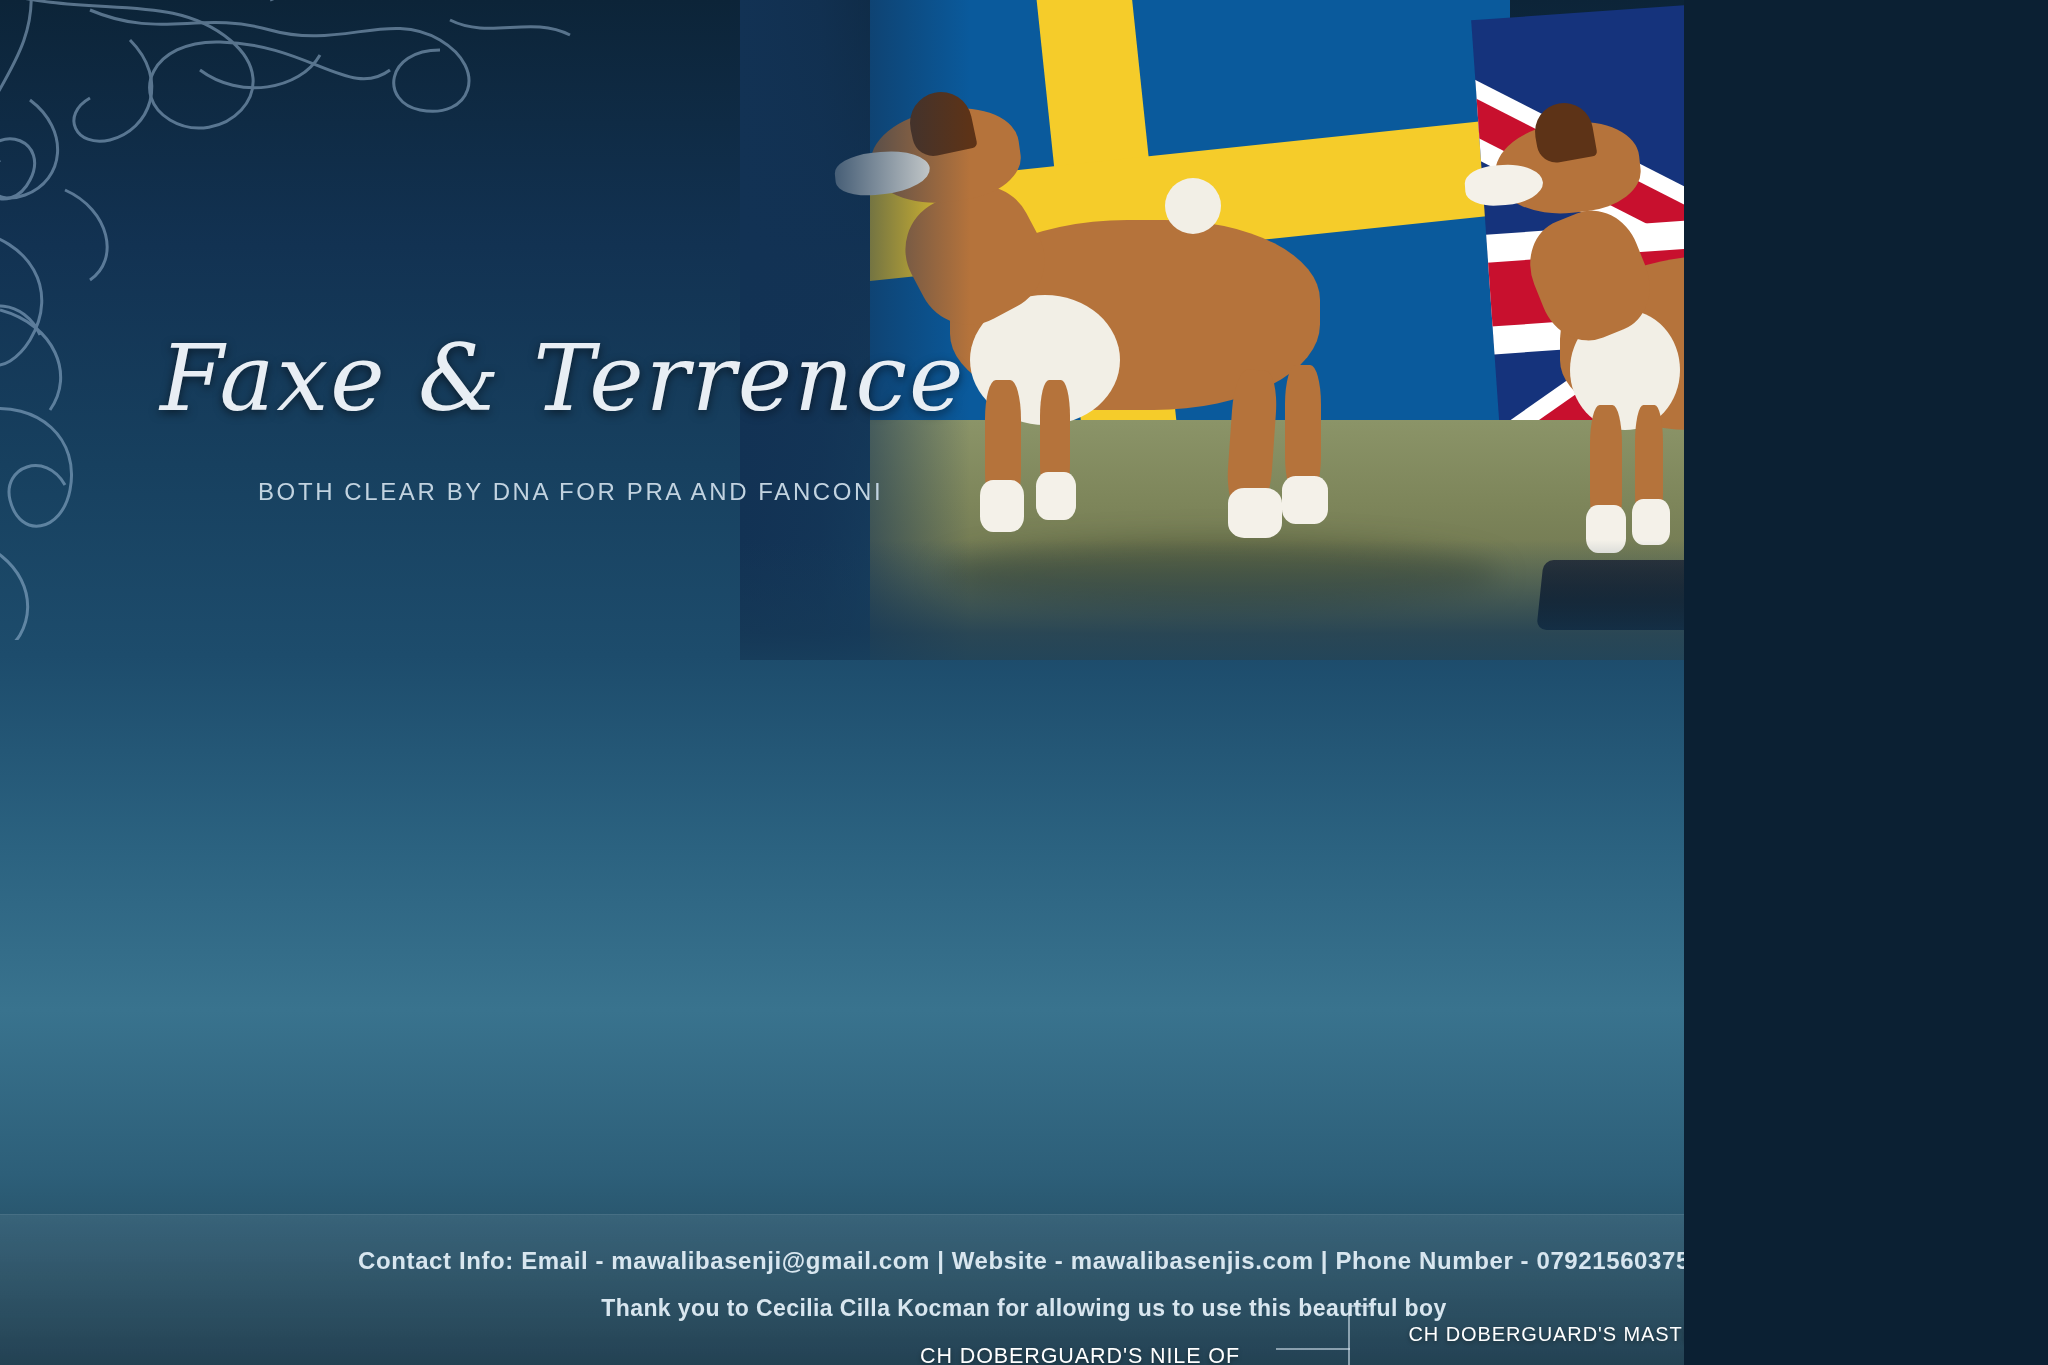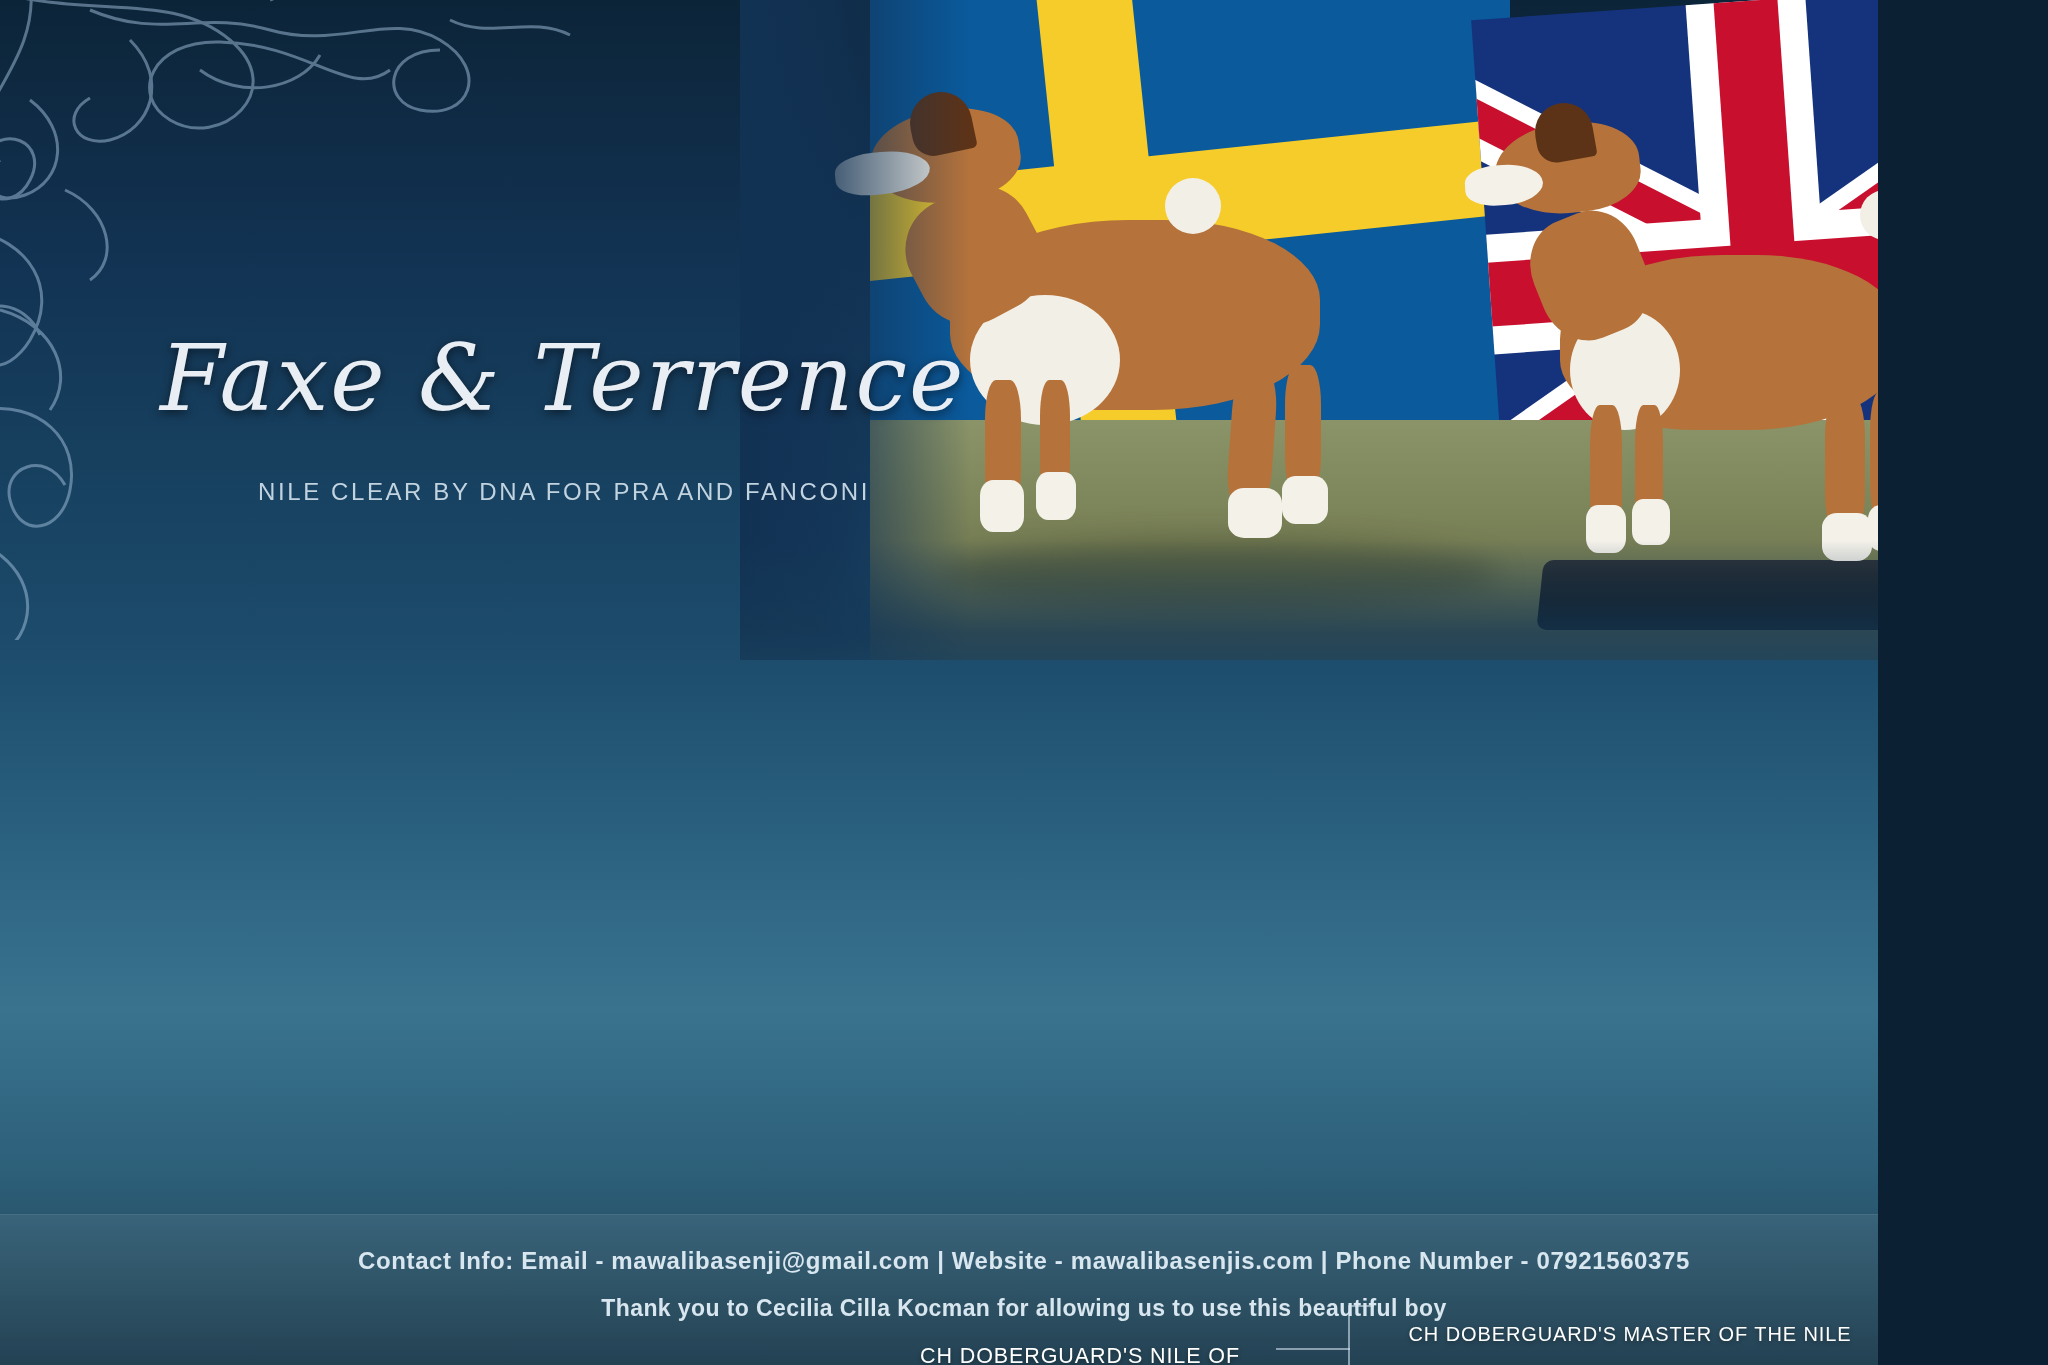--- a/index.html
+++ b/index.html
@@ -5,21 +5,21 @@
   html, body {
     margin: 0;
     padding: 0;
     background: #0b2033;
   }
   body {
     font-family: "Liberation Sans", sans-serif;
   }
   .page {
     position: relative;
-    width: 1878px;
+    width: 1684px;
     height: 1365px;
     overflow: hidden;
     background: linear-gradient(180deg,
         #0c2438 0%,
         #123252 18%,
         #17405f 34%,
         #1d4c6c 48%,
         #2b6280 62%,
         #39738e 74%,
         #2d5f79 86%,
@@ -394,21 +394,21 @@
       <path d="M300,20 C350,0 420,20 450,0"></path>
       <path d="M230,90 C270,120 330,110 350,75"></path>
       <path d="M60,120 C100,150 95,200 55,215 C22,227 5,200 30,180"></path>
       <path d="M30,330 C85,345 105,395 80,430"></path>
       <path d="M480,40 C520,60 560,35 600,55"></path>
       <path d="M95,210 C140,230 150,280 120,300"></path>
     </g>
   </svg>
 
   <div class="title">Faxe &amp; Terrence</div>
-  <div class="subtitle">NILE CLEAR BY DNA FOR PRA AND FANCONI</div>
+  <div class="subtitle">BOTH CLEAR BY DNA FOR PRA AND FANCONI</div>
 
   <div class="pedigree">
 
     <div class="gen2" style="left:890px; top:700px;">CH DOBERGUARD'S NILE OF CHOCOLATTE</div>
 
     <div class="bracket" style="left:1348px; top:665px; width:24px; height:86px;"></div>
     <div class="connector" style="left:1276px; top:708px; width:74px;"></div>
     <div class="gen3" style="left:1370px; top:680px;">CH DOBERGUARD'S MASTER OF THE NILE</div>
 
   </div>

